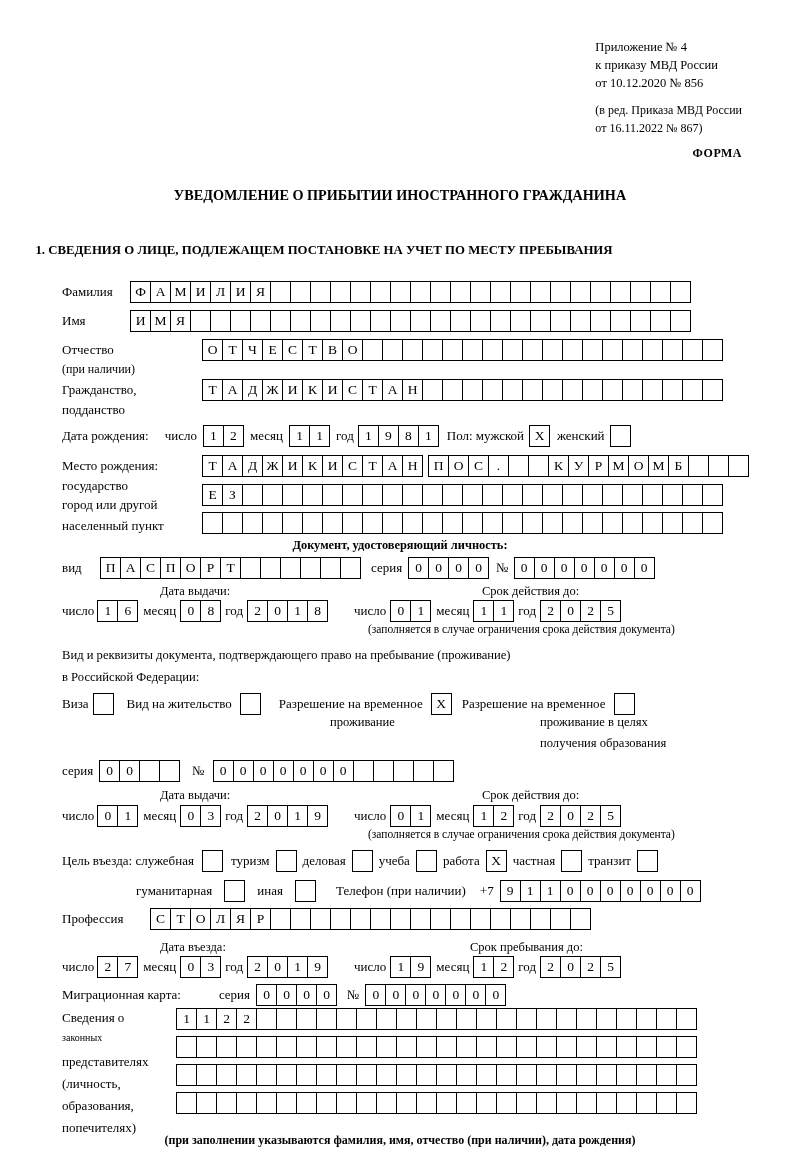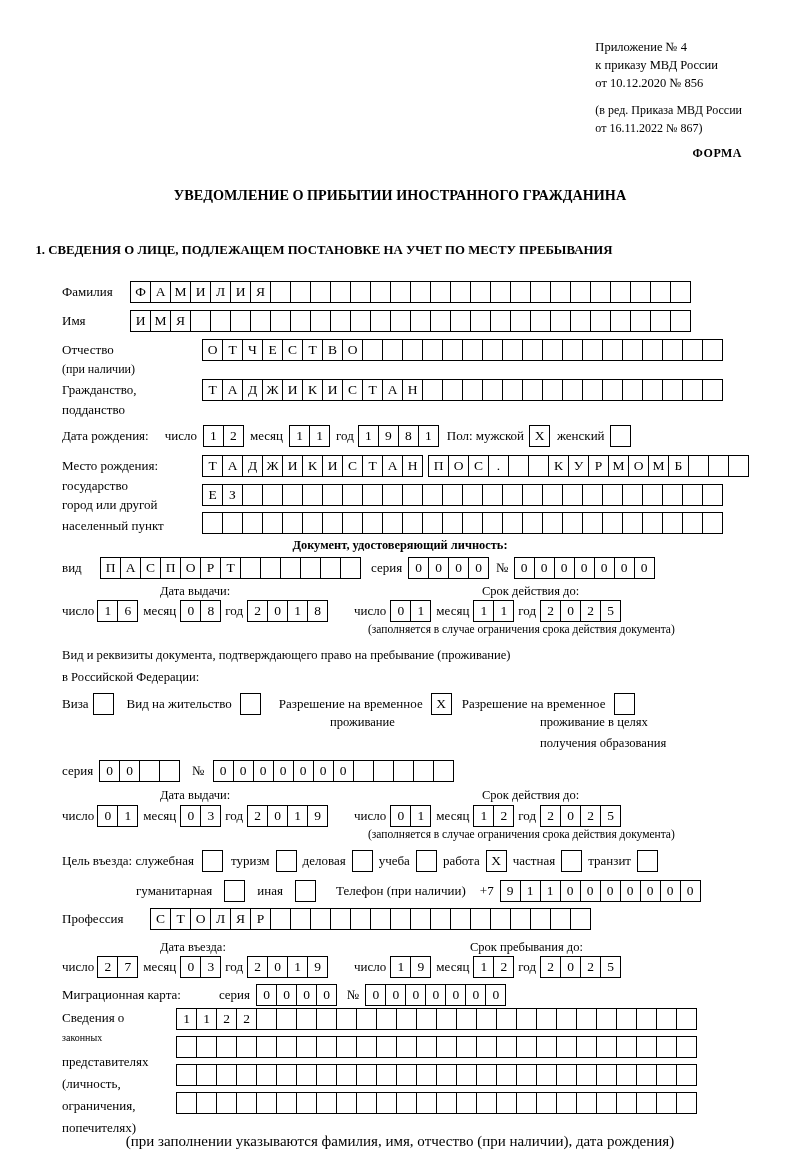--- a/index.html
+++ b/index.html
@@ -639,21 +639,21 @@
         <span class="cell">0</span>
         <span class="cell">0</span>
         <span class="cell">0</span>
       </span>
   </div>
 
   <div style="position:absolute;top:1010px;left:62px;font-size:13px;">Сведения о</div>
   <div style="position:absolute;top:1032px;left:62px;font-size:10px;">законных</div>
   <div style="position:absolute;top:1054px;left:62px;font-size:13px;">представителях</div>
   <div style="position:absolute;top:1076px;left:62px;font-size:13px;">(личность,</div>
-  <div style="position:absolute;top:1098px;left:62px;font-size:13px;">ограничения,</div>
+  <div style="position:absolute;top:1098px;left:62px;font-size:13px;">образования,</div>
   <div style="position:absolute;top:1120px;left:62px;font-size:13px;">попечителях)</div>
 
   <div class="row" style="top:1008px;left:176px;">
     <span class="cells">
         <span class="cell">1</span>
         <span class="cell">1</span>
         <span class="cell">2</span>
         <span class="cell">2</span>
         <span class="cell"></span>
         <span class="cell"></span>
@@ -763,15 +763,15 @@
         <span class="cell"></span>
         <span class="cell"></span>
         <span class="cell"></span>
         <span class="cell"></span>
         <span class="cell"></span>
         <span class="cell"></span>
         <span class="cell"></span>
       </span>
   </div>
 
-  <div style="position:absolute;top:1133px;left:0;width:800px;text-align:center;font-size:15px;">(при заполнении указываются фамилия, имя, отчество (при наличии), дата рождения)</div>
+  <div style="position:absolute;top:1133px;left:0;width:800px;text-align:center;font-size:12px;font-weight:bold;">(при заполнении указываются фамилия, имя, отчество (при наличии), дата рождения)</div>
 
 </div>
 
 </body></html>

